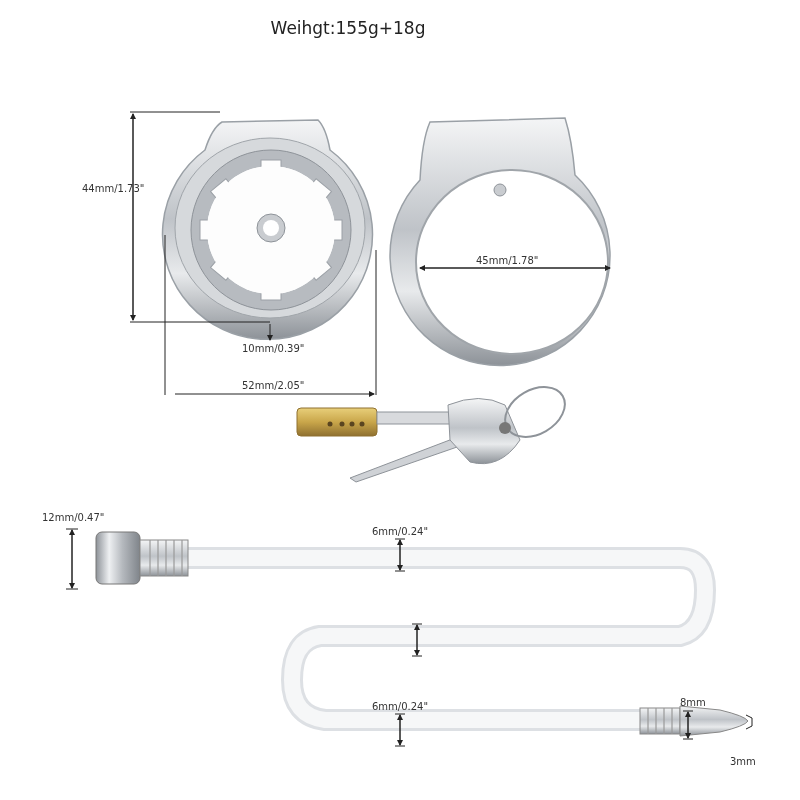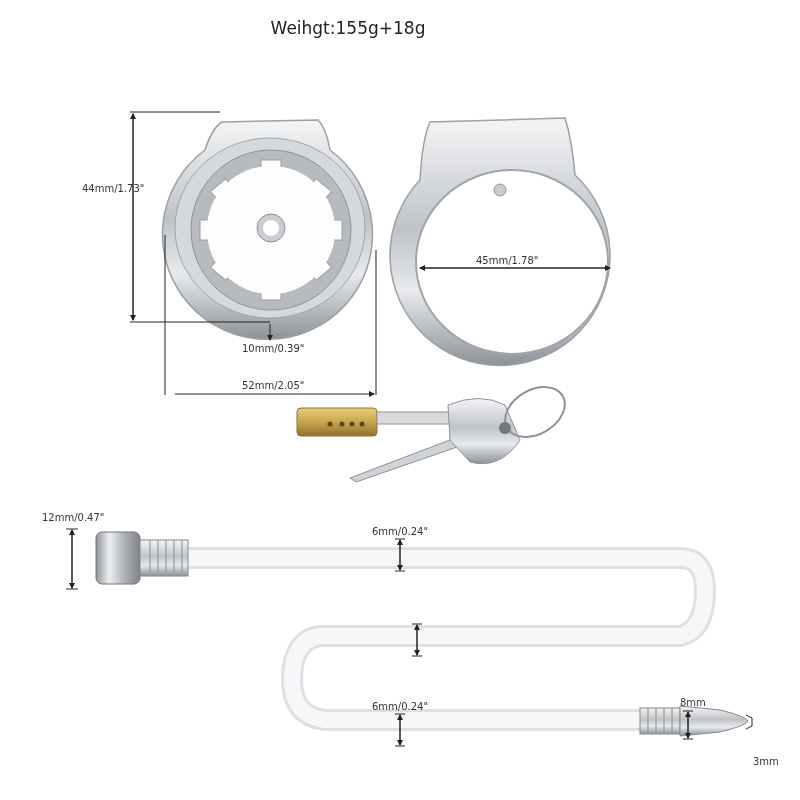--- a/index.html
+++ b/index.html
@@ -140,13 +140,13 @@
 </svg>
 
 <div class="abs lbl" style="left:82px;top:183px;">44mm/1.73"</div>
 <div class="abs lbl" style="left:242px;top:343px;">10mm/0.39"</div>
 <div class="abs lbl" style="left:242px;top:380px;">52mm/2.05"</div>
 <div class="abs lbl" style="left:476px;top:255px;">45mm/1.78"</div>
 <div class="abs lbl" style="left:42px;top:512px;">12mm/0.47"</div>
 <div class="abs lbl" style="left:372px;top:526px;">6mm/0.24"</div>
 <div class="abs lbl" style="left:372px;top:701px;">6mm/0.24"</div>
 <div class="abs lbl" style="left:680px;top:697px;">8mm</div>
-<div class="abs lbl" style="left:730px;top:756px;margin-left:23px;">3mm</div>
+<div class="abs lbl" style="left:730px;top:756px;">3mm</div>
 
 </body></html>

